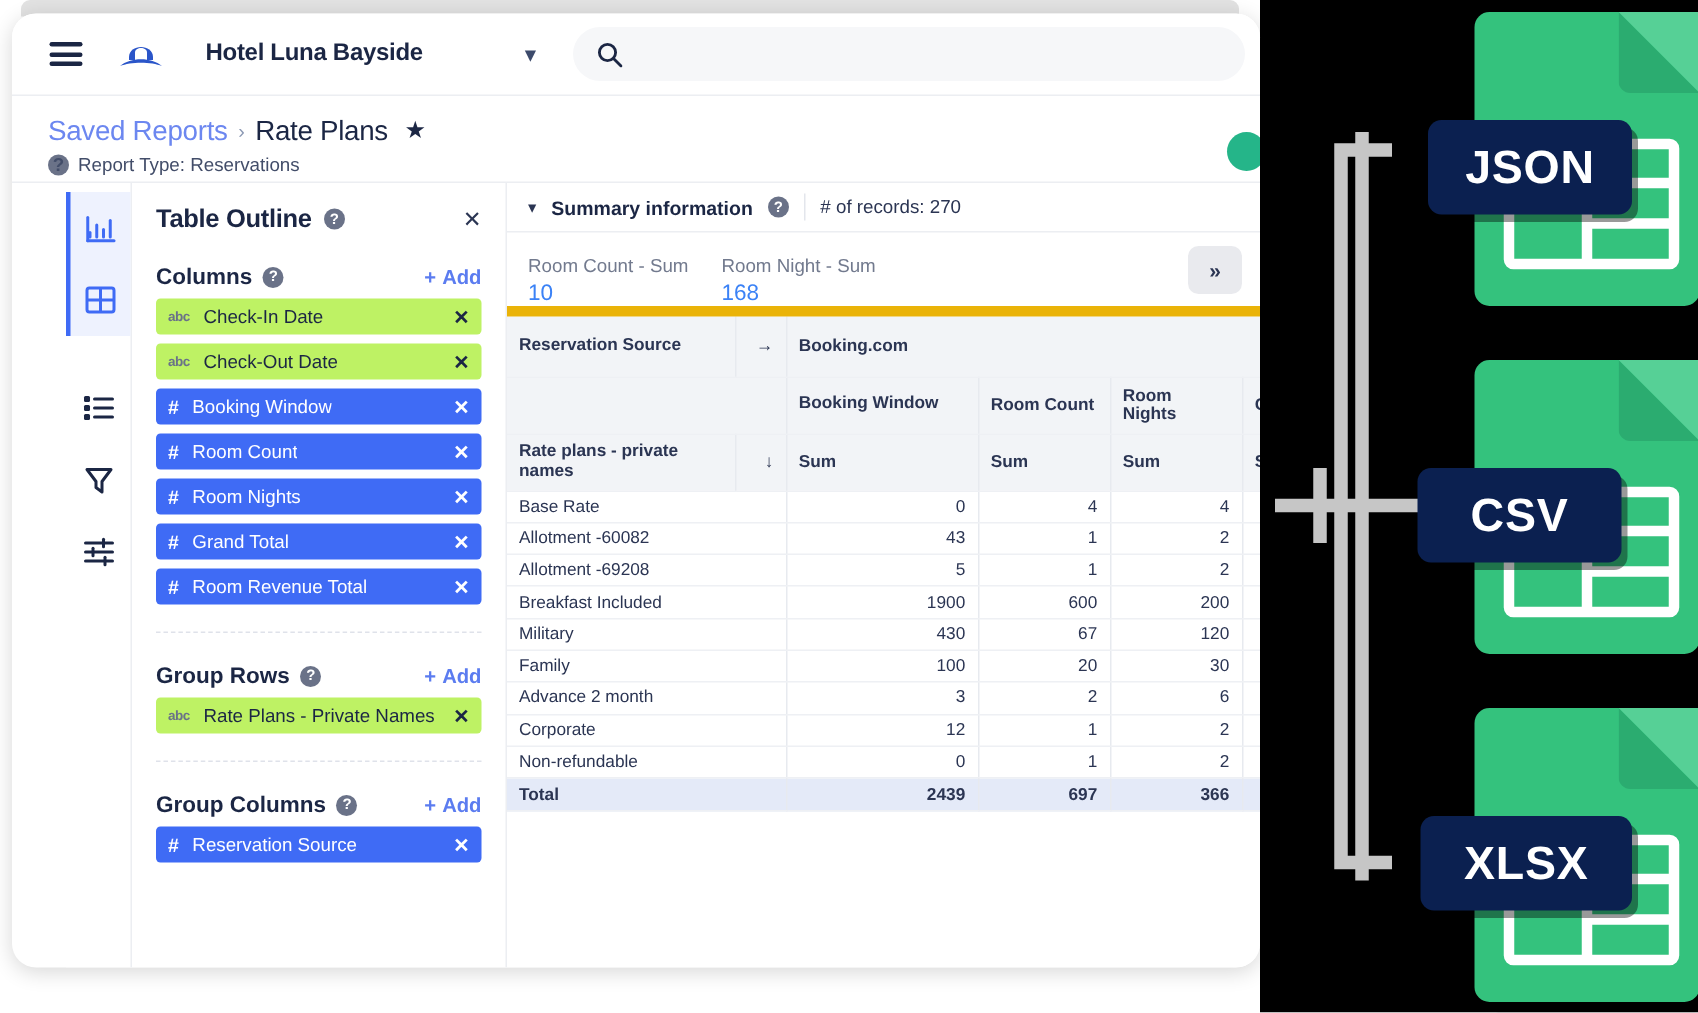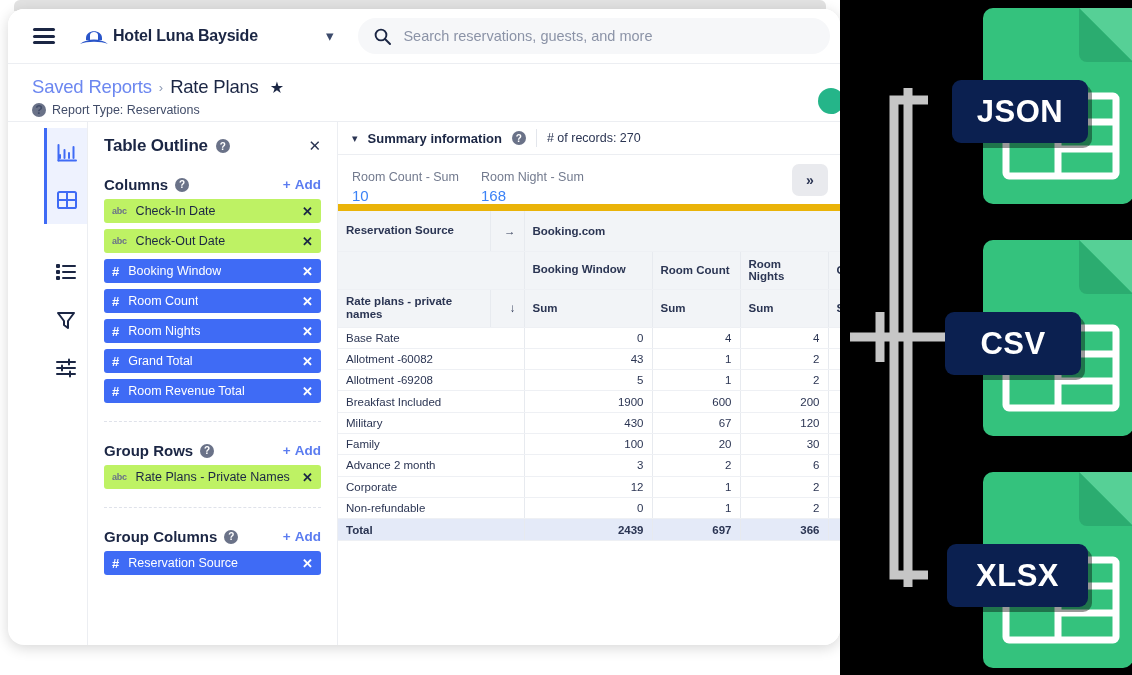--- a/index.html
+++ b/index.html
@@ -60,21 +60,21 @@
   
   .app-header{
     position:relative; height:55px; background:#fff;
     border-bottom:1px solid #eceef2; display:flex; align-items:center;
   }
   .hamburger{ width:22px; height:16px; margin-left:25px; display:flex;
     flex-direction:column; justify-content:space-between; cursor:pointer;}
   .hamburger i{ display:block; height:3px; background:#1b2644; border-radius:2px;}
   .brand-logo{ margin-left:22px; width:34px; height:28px; position:relative;}
   .brand-name{
-    margin-left:2px; font-size:16px; font-weight:bold; color:#1b2644;
+    margin-left:26px; font-size:16px; font-weight:bold; color:#1b2644;
     letter-spacing:-.2px;
   }
   .chev{ margin-left:68px; color:#3c4a6b; font-size:15px; }
   .searchbox{
     margin-left:25px; flex:1; height:36px; background:#f6f7f9;
     border-radius:18px; display:flex; align-items:center; padding-left:16px;
     margin-right:10px;
   }
   .search-ph{ margin-left:12px; font-size:14.5px; color:#8b93a7; }
 
@@ -260,21 +260,20 @@
           <path d="M3 22 C10 16 24 16 31 22 C24 19 10 19 3 22 Z" fill="#2a55c9"></path>
         </svg>
       </div>
       <div class="brand-name">Hotel Luna Bayside</div>
       <div class="chev">▾</div>
       <div class="searchbox">
         <svg width="17" height="17" viewBox="0 0 17 17">
           <circle cx="7" cy="7" r="5.4" fill="none" stroke="#1b2644" stroke-width="1.9"></circle>
           <line x1="11" y1="11" x2="16" y2="16" stroke="#1b2644" stroke-width="1.9" stroke-linecap="round"></line>
         </svg>
-        <span class="search-ph">Search reservations, guests, and more</span>
       </div>
     </div>
 
     <div class="crumbwrap">
       <div class="crumb-line">
         <span class="crumb-link">Saved Reports</span>
         <span class="crumb-sep">›</span>
         <span class="crumb-cur">Rate Plans</span>
         <span class="star">★</span>
       </div>

